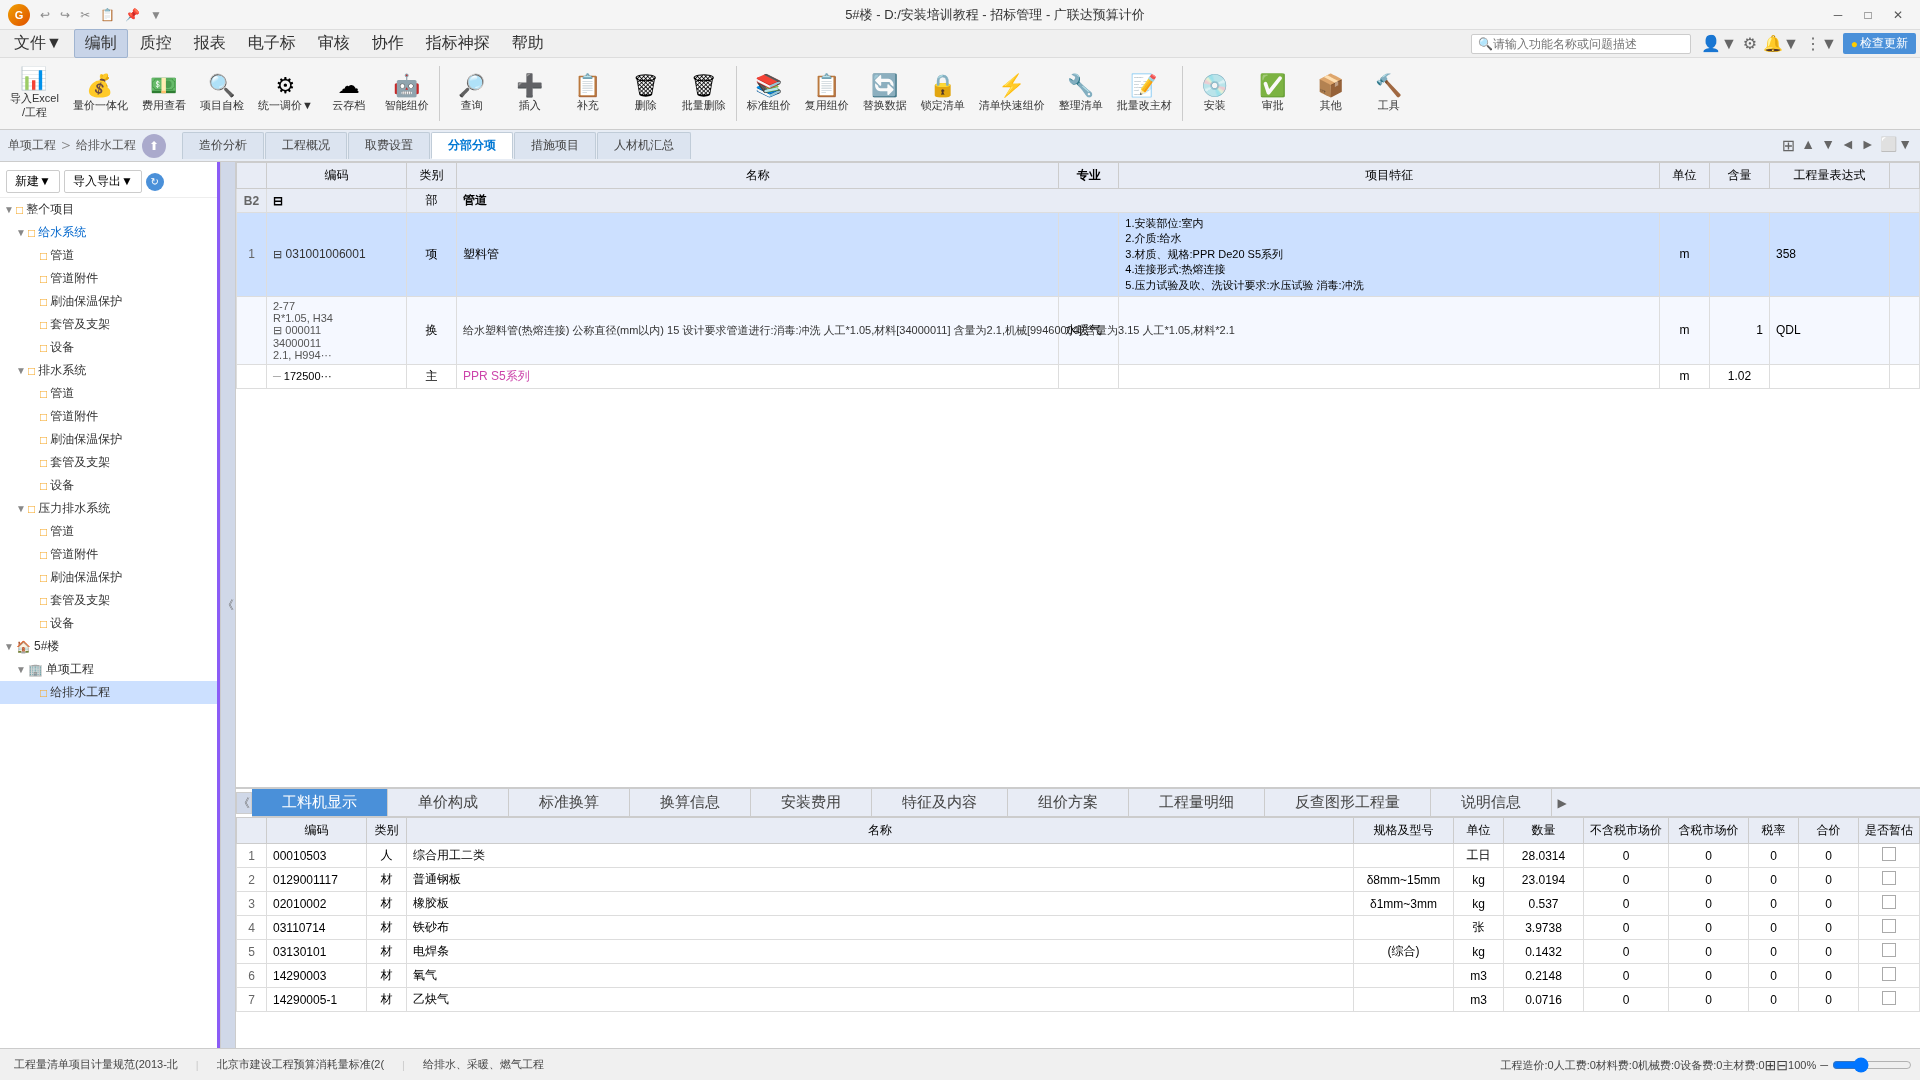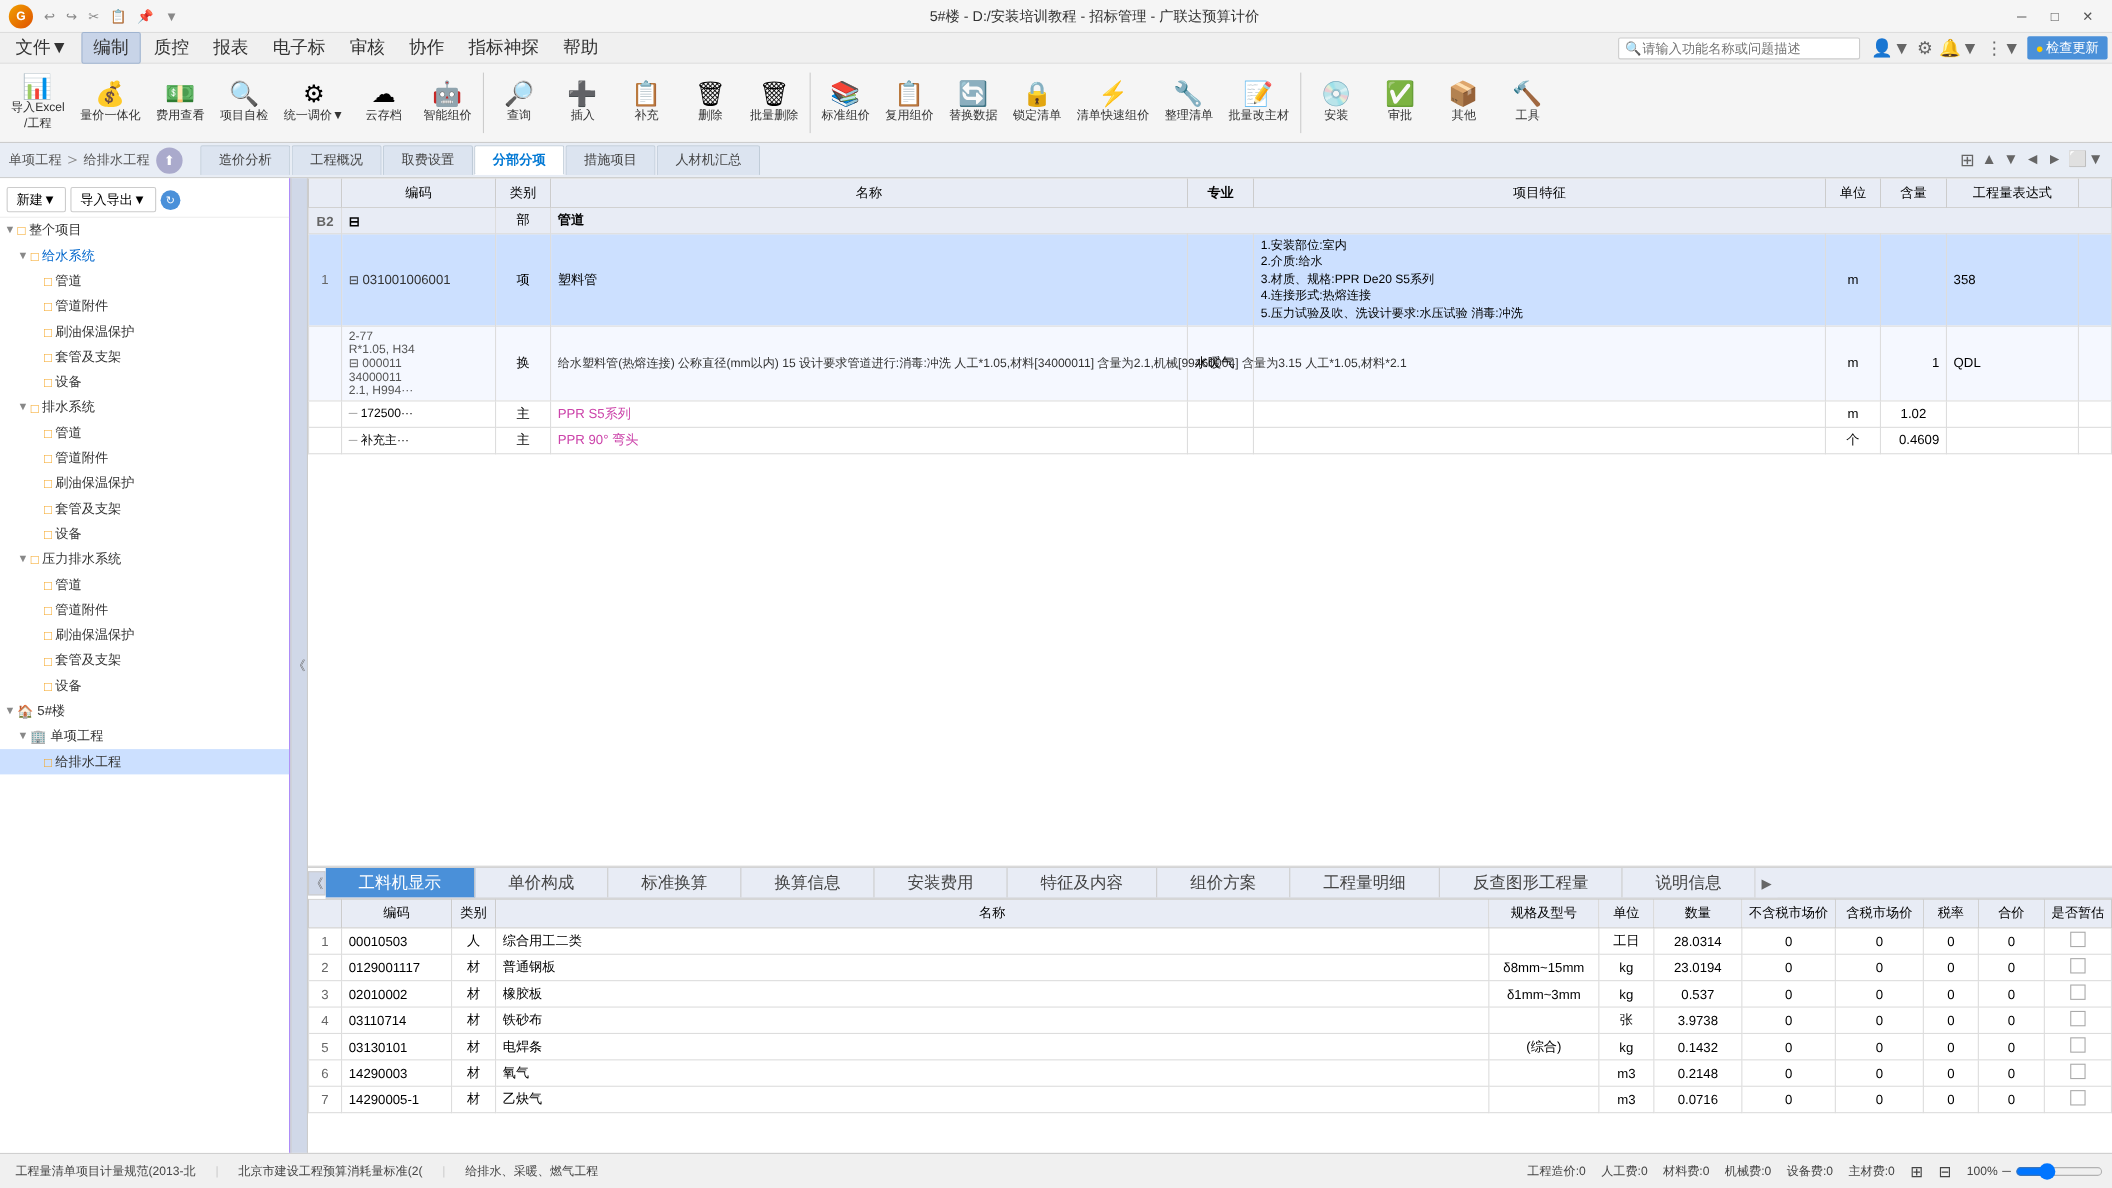--- a/index.html
+++ b/index.html
@@ -34,21 +34,21 @@
     #navbar .nav-arrow { font-size: 16px; color: #888; margin: 0 2px; }
     #navbar .tabs { display: flex; margin-left: 16px; gap: 1px; }
     #navbar .nav-tab { padding: 4px 16px; background: #dce4f0; cursor: pointer; font-size: 12px; color: #444; border-radius: 2px 2px 0 0; border: 1px solid #c0ccd8; border-bottom: none; }
     #navbar .nav-tab.active { background: white; color: #0078d4; border-bottom: 1px solid white; font-weight: bold; }
     #navbar .right-icons { margin-left: auto; display: flex; gap: 6px; }
 
     
     #main { display: flex; height: calc(1080px - 30px - 28px - 72px - 32px - 32px); }
 
     
-    #left-tree { width: 264px; background: white; border-right: 1px solid #8b5cf6; overflow-y: auto; padding: 4px 0; flex-shrink: 0; }
+    #left-tree { width: 220px; background: white; border-right: 3px solid #8b5cf6; overflow-y: auto; padding: 4px 0; flex-shrink: 0; }
     .tree-toolbar { display: flex; align-items: center; padding: 4px 6px; gap: 4px; border-bottom: 1px solid #eee; }
     .tree-toolbar button { padding: 2px 8px; font-size: 12px; background: white; border: 1px solid #ccc; border-radius: 2px; cursor: pointer; }
     .tree-item { display: flex; align-items: center; padding: 3px 4px; cursor: pointer; font-size: 12px; color: #333; white-space: nowrap; }
     .tree-item.selected { background: #cce0ff; }
     .tree-expand { font-size: 10px; color: #888; margin-right: 2px; cursor: pointer; width: 10px; display: inline-block; }
 
     
     #content { flex: 1; display: flex; flex-direction: column; overflow: hidden; }
 
     
@@ -71,21 +71,21 @@
     .bottom-table th { background: #e8ecf5; border: 1px solid #ccc; padding: 4px 6px; text-align: center; font-weight: normal; white-space: nowrap; position: sticky; top: 0; z-index: 1; }
     .bottom-table td { border: 1px solid #ddd; padding: 3px 6px; white-space: nowrap; text-align: center; }
     .bottom-table .row-num { color: #666; }
     .bottom-table .col-left { text-align: left; }
     .checkbox-cell { display: inline-block; width: 14px; height: 14px; border: 1px solid #aaa; background: white; }
 
     
     #statusbar { height: 32px; background: #f0f0f0; border-top: 1px solid #ccc; display: flex; align-items: center; padding: 0 8px; font-size: 11px; color: #444; gap: 12px; }
     #statusbar .status-item { padding: 2px 6px; cursor: pointer; }
     #statusbar .status-sep { color: #ccc; }
-    #statusbar .right-status { margin-left: auto; display: flex; align-items: center; gap: 14px; }
+    #statusbar .right-status { margin-left: auto; display: flex; align-items: flex-end; gap: 0; }
     #statusbar .zoom { display: flex; align-items: center; gap: 4px; }
     #statusbar .zoom-slider { width: 80px; }
 
     
     .collapse-arrow { width: 16px; background: #d0d8e8; display: flex; align-items: center; justify-content: center; cursor: pointer; font-size: 12px; color: #666; border: none; border-left: 1px solid #ccc; border-right: 1px solid #ccc; }
   </style>
 </head>
 <body>
 
 <div id="titlebar">
@@ -452,34 +452,20 @@
             <td style="text-align:center;">主</td>
             <td style="color:#cc44aa;">PPR  S5系列</td>
             <td></td>
             <td></td>
             <td style="text-align:center;">m</td>
             <td style="text-align:center;margin-top:21px;">1.02</td>
             <td></td>
             <td></td>
           </tr>
 
-          <tr style="background:#fff;">
-            <td class="row-num"></td>
-            <td style="font-size:11px;">
-              <span style="color:#999;">─</span> 补充主···
-            </td>
-            <td style="text-align:center;">主</td>
-            <td style="color:#cc44aa;">PPR 90° 弯头</td>
-            <td></td>
-            <td></td>
-            <td style="text-align:center;">个</td>
-            <td style="text-align:right;">0.4609</td>
-            <td></td>
-            <td></td>
-          </tr>
         </tbody>
       </table>
     </div>
 
     <div id="bottom-panel">
 
       <div style="display:flex;align-items:center;">
         <div style="width:16px;background:#d0d8e8;cursor:pointer;font-size:12px;color:#666;display:flex;align-items:center;justify-content:center;height:22px;border:1px solid #ccc;">《</div>
         <div id="bottom-tabs" style="flex:1;display:flex;background:#e8ecf5;border-bottom:1px solid #ccc;overflow-x:auto;">
           <div class="bottom-tab active">工料机显示</div>

